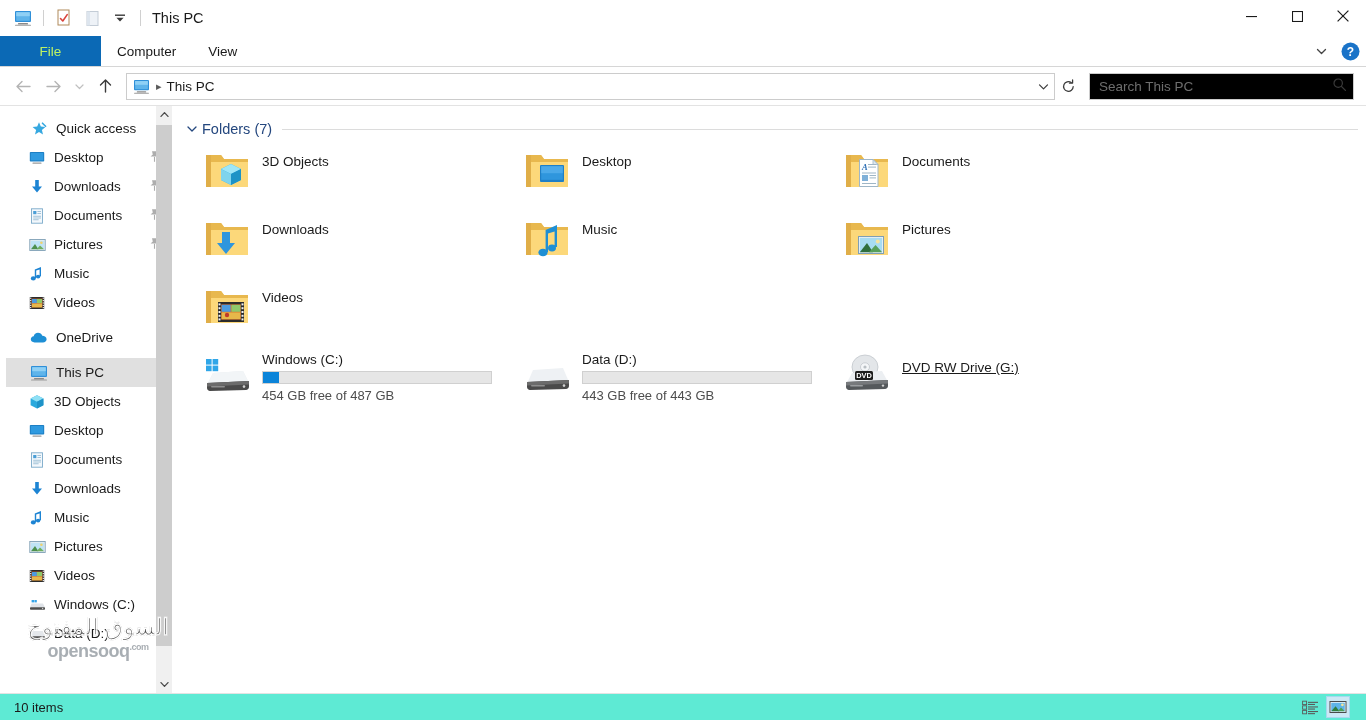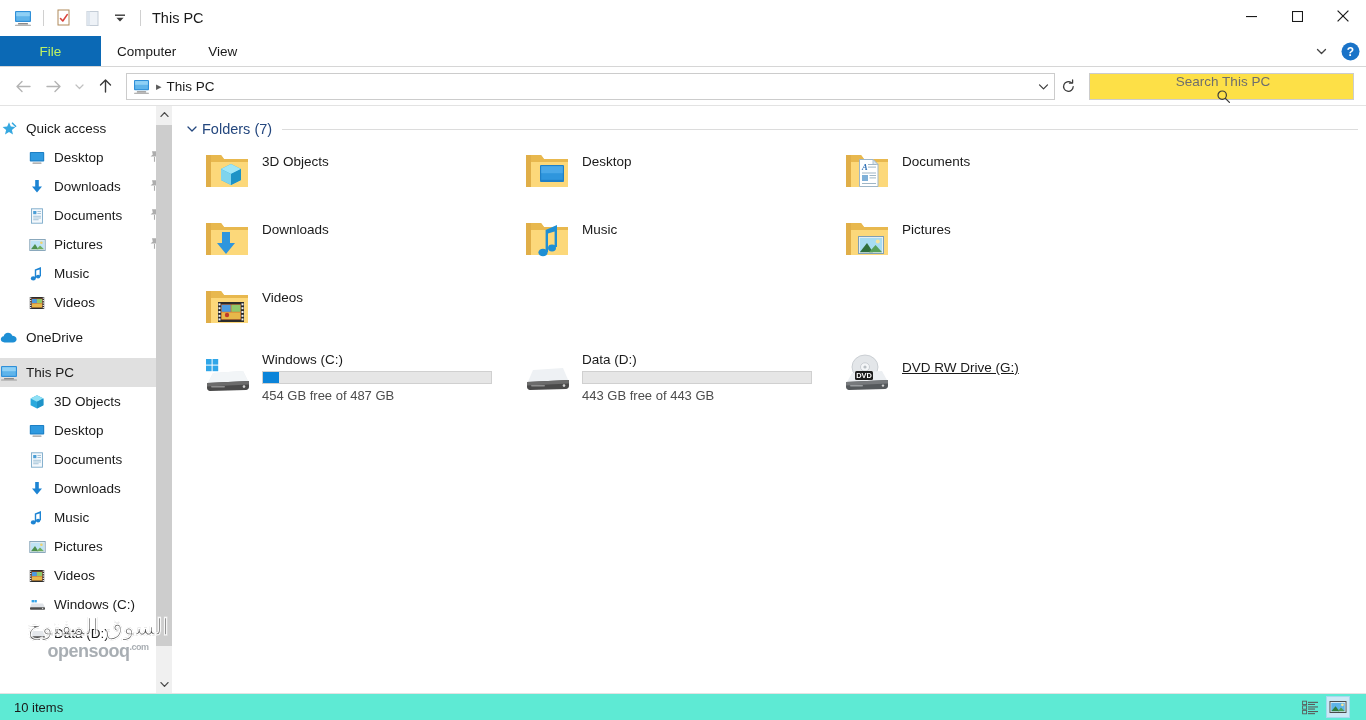--- a/index.html
+++ b/index.html
@@ -99,25 +99,24 @@
     margin-left: auto; display: flex; align-items: center; height: 100%;
   }
   .crumb-chev { width: 22px; height: 100%; display:flex; align-items:center; justify-content:center; }
   .refresh-btn {
     width: 26px; height: 25px;
     display: flex; align-items: center; justify-content: center;
   }
   .searchbox {
     width: 248px; height: 25px;
     border: 1px solid #cccccc;
-    background: #fde047;
+    background: #000000;
     display: flex; align-items: center;
     margin-left: 8px;
     padding: 0 6px 0 9px;
-    flex-direction: column;
   }
   .search-ph { font-size: 13.5px; color: #6e6e6e; flex: 1; }
 
   
   .body { flex: 1; display: flex; min-height: 0; position: relative; }
 
   
   .navpane {
     width: 172px; min-width: 172px;
     background: #ffffff;
@@ -132,21 +131,21 @@
     font-size: 13.5px; color: #1a1a1a;
     white-space: nowrap;
     position: relative;
   }
   .nav-item.selected { background: #e0e0e0; }
   .nav-item .ico {
     width: 18px; height: 18px; margin-right: 8px;
     display: flex; align-items: center; justify-content: center;
     flex: none;
   }
-  .nav-item.lvl0 { padding-left: 0; }
+  .nav-item.lvl0 { padding-left: 24px; margin-left: 6px; }
   .nav-item.lvl1 { padding-left: 28px; }
   .nav-item .pin { margin-left: auto; margin-right: 12px; opacity: .55; }
 
   
   .navscroll {
     position: absolute; top: 0; right: 0; width: 16px; height: 100%;
     background: #f0f0f0;
     display: flex; flex-direction: column; align-items: center;
   }
   .sb-arrow {

